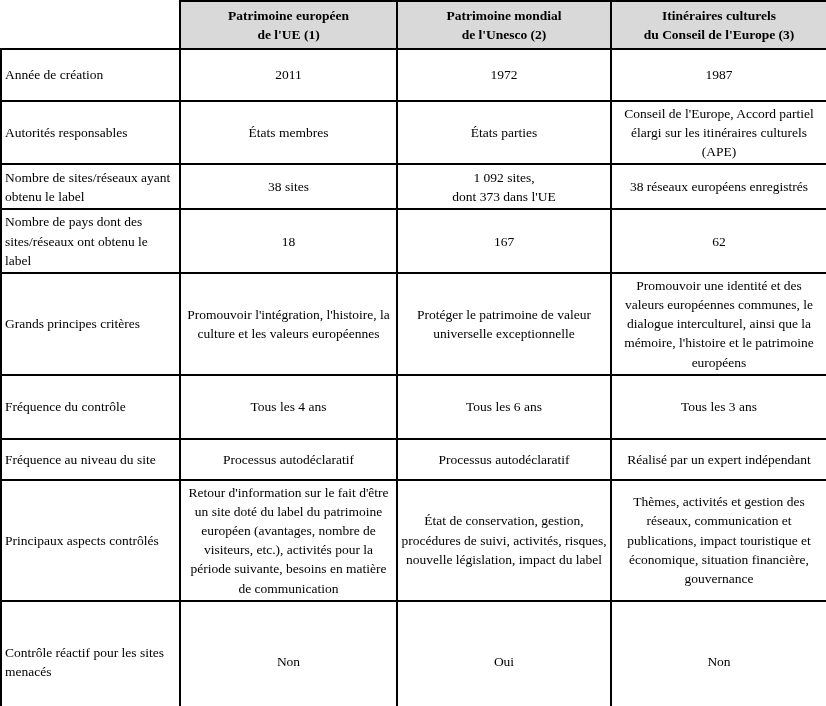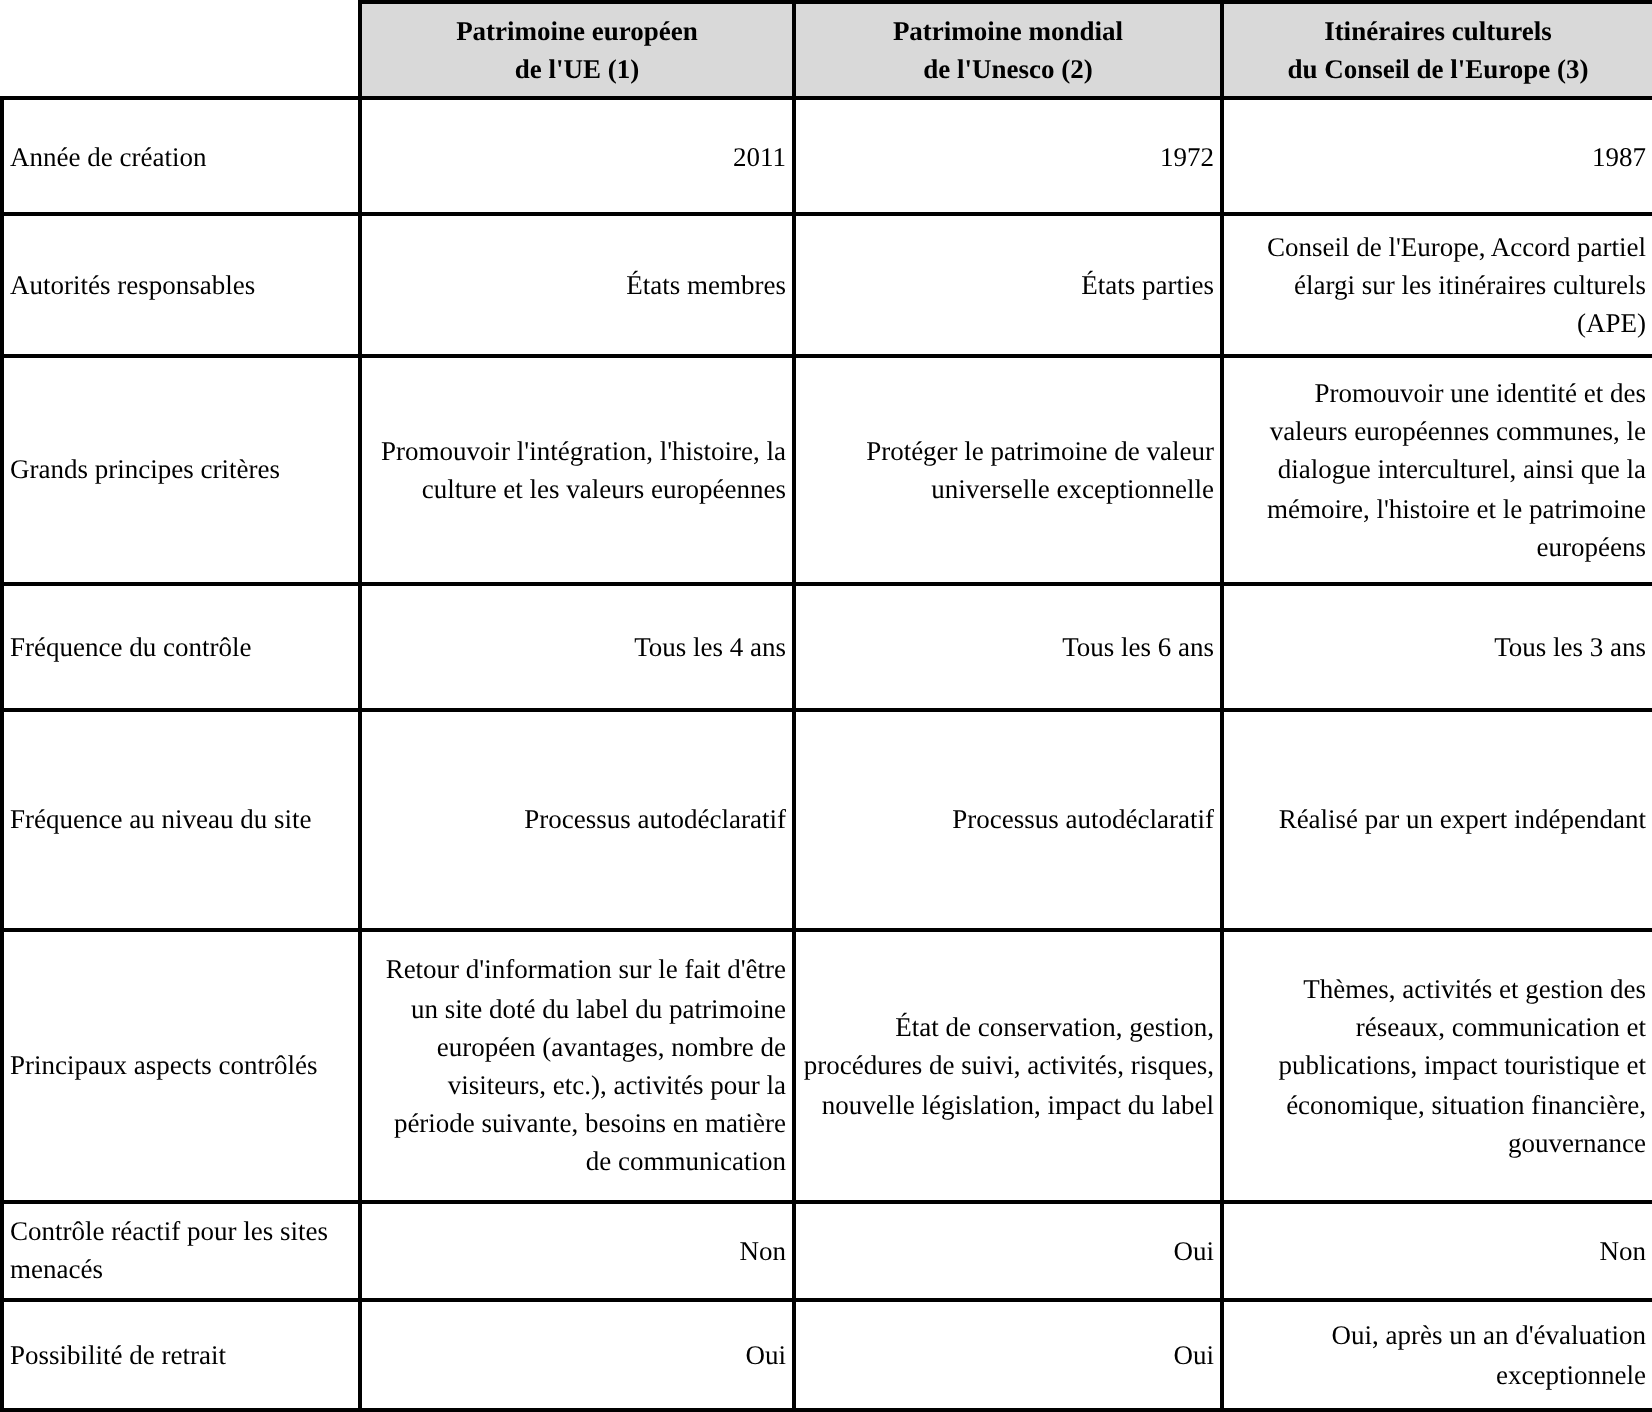--- a/index.html
+++ b/index.html
@@ -38,21 +38,21 @@
     background: #ffffff;
     border-top: none;
     border-left: none;
   }
   td.rowlabel {
     text-align: left;
     padding-left: 4px;
     padding-right: 2px;
   }
   td.datacell {
-    text-align: right;
+    text-align: center;
     white-space: pre-line;
     padding-left: 4px;
     padding-right: 4px;
   }
   thead tr           { height: 48px; }
   tbody tr:nth-child(1)  { height: 52px; }
   tbody tr:nth-child(2)  { height: 56px; }
   tbody tr:nth-child(3)  { height: 45px; }
   tbody tr:nth-child(4)  { height: 56px; }
   tbody tr:nth-child(5)  { height: 99px; }
@@ -91,20 +91,33 @@
         <td class="datacell">1972</td>
         <td class="datacell">1987</td>
       </tr>
       <tr>
         <td class="rowlabel">Autorités responsables</td>
         <td class="datacell">États membres</td>
         <td class="datacell">États parties</td>
         <td class="datacell">Conseil de l'Europe, Accord partiel élargi sur les itinéraires culturels (APE)</td>
       </tr>
       <tr>
+        <td class="rowlabel">Nombre de sites/réseaux ayant obtenu le label</td>
+        <td class="datacell">38 sites</td>
+        <td class="datacell">1 092 sites,
+dont 373 dans l'UE</td>
+        <td class="datacell">38 réseaux européens enregistrés</td>
+      </tr>
+      <tr>
+        <td class="rowlabel">Nombre de pays dont des sites/réseaux ont obtenu le label</td>
+        <td class="datacell">18</td>
+        <td class="datacell">167</td>
+        <td class="datacell">62</td>
+      </tr>
+      <tr>
         <td class="rowlabel">Grands principes critères</td>
         <td class="datacell">Promouvoir l'intégration, l'histoire, la culture et les valeurs européennes</td>
         <td class="datacell">Protéger le patrimoine de valeur universelle exceptionnelle</td>
         <td class="datacell">Promouvoir une identité et des valeurs européennes communes, le dialogue interculturel, ainsi que la mémoire, l'histoire et le patrimoine européens</td>
       </tr>
       <tr>
         <td class="rowlabel">Fréquence du contrôle</td>
         <td class="datacell">Tous les 4 ans</td>
         <td class="datacell">Tous les 6 ans</td>
         <td class="datacell">Tous les 3 ans</td>

